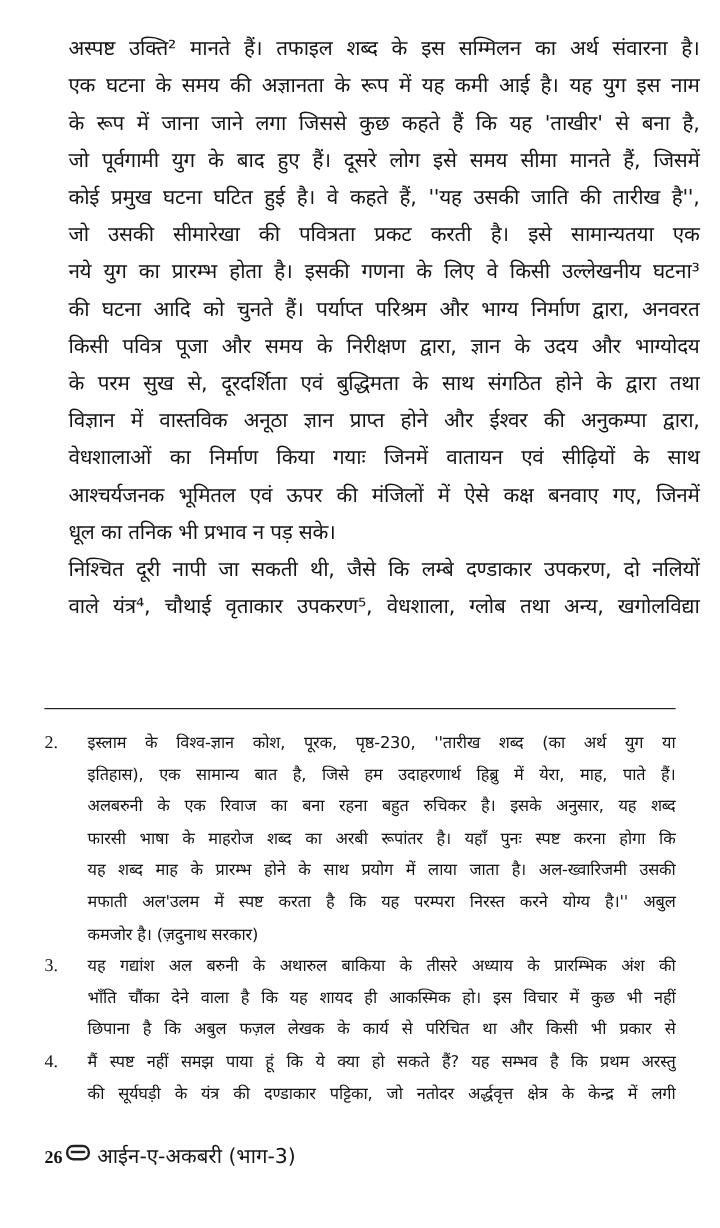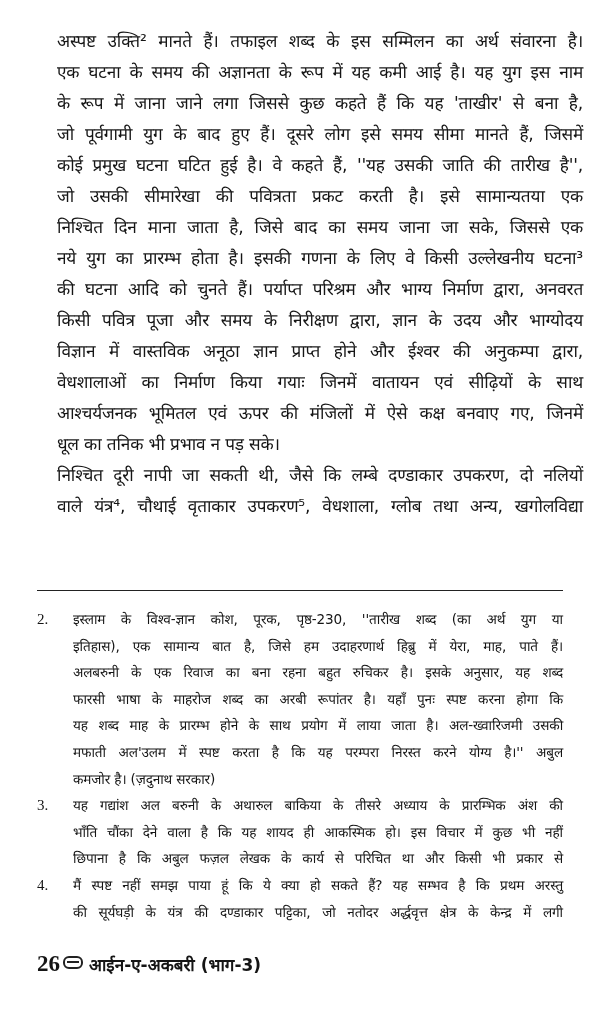--- a/index.html
+++ b/index.html
@@ -9,41 +9,41 @@
     .line { font-size: 17.2px; height: 31px; line-height: 31px; white-space: nowrap; text-align: justify; text-align-last: justify; letter-spacing: -0.2px; }
     .line.last { text-align-last: left; }
     .line.indent { padding-left: 37px; }
     .rule { position: absolute; left: 37px; top: 590px; width: 526px; height: 0; border-top: 1.4px solid #222; }
     .notes { position: absolute; left: 37px; top: 606px; width: 526px; }
     .note { position: relative; padding-left: 36px; margin-bottom: 0; }
     .note-num { position: absolute; left: 0; top: 0; font-family: "Liberation Serif", serif; font-size: 15px; line-height: 26.6px; }
     .nline { font-size: 13.6px; height: 26.6px; line-height: 26.6px; white-space: nowrap; text-align: justify; text-align-last: justify; letter-spacing: -0.15px; }
     .nline.last { text-align-last: left; }
     .footer { position: absolute; left: 37px; top: 953px; font-size: 17px; font-weight: bold; line-height: 22px; white-space: nowrap; }
-    .footer .pnum { font-family: "Liberation Serif", serif; font-size: 23px; }
+    .footer .pnum { font-family: "Liberation Serif", serif; font-size: 15px; }
     .footer .icon { display: inline-block; width: 16px; height: 9px; border: 2px solid #222; border-radius: 6px; vertical-align: 2px; margin: 0 6px 0 3px; position: relative; }
     .footer .icon::after { content: ""; position: absolute; left: 2px; right: 2px; top: 3px; height: 2px; background: #222; }
-    .footer .title { font-weight: bold; }
+    .footer .title { font-weight: normal; }
   </style>
 </head>
 <body>
 
 <div class="page">
 
   <div class="body-text">
     <div class="line">अस्पष्ट उक्ति² मानते हैं। तफाइल शब्द के इस सम्मिलन का अर्थ संवारना है।</div>
     <div class="line">एक घटना के समय की अज्ञानता के रूप में यह कमी आई है। यह युग इस नाम</div>
     <div class="line">के रूप में जाना जाने लगा जिससे कुछ कहते हैं कि यह 'ताखीर' से बना है,</div>
     <div class="line">जो पूर्वगामी युग के बाद हुए हैं। दूसरे लोग इसे समय सीमा मानते हैं, जिसमें</div>
     <div class="line">कोई प्रमुख घटना घटित हुई है। वे कहते हैं, ''यह उसकी जाति की तारीख है'',</div>
     <div class="line">जो उसकी सीमारेखा की पवित्रता प्रकट करती है। इसे सामान्यतया एक</div>
-    <div class="line">निश्चित दिन माना जाता है, जिसे बाद का समय जाना जा सके, जिससे एक</div>
     <div class="line">नये युग का प्रारम्भ होता है। इसकी गणना के लिए वे किसी उल्लेखनीय घटना³</div>
     <div class="line">की घटना आदि को चुनते हैं। पर्याप्त परिश्रम और भाग्य निर्माण द्वारा, अनवरत</div>
     <div class="line">किसी पवित्र पूजा और समय के निरीक्षण द्वारा, ज्ञान के उदय और भाग्योदय</div>
+    <div class="line">के परम सुख से, दूरदर्शिता एवं बुद्धिमता के साथ संगठित होने के द्वारा तथा</div>
     <div class="line">विज्ञान में वास्तविक अनूठा ज्ञान प्राप्त होने और ईश्वर की अनुकम्पा द्वारा,</div>
     <div class="line">वेधशालाओं का निर्माण किया गयाः जिनमें वातायन एवं सीढ़ियों के साथ</div>
     <div class="line">आश्चर्यजनक भूमितल एवं ऊपर की मंजिलों में ऐसे कक्ष बनवाए गए, जिनमें</div>
     <div class="line last">धूल का तनिक भी प्रभाव न पड़ सके।</div>
     <div class="line">निश्चित दूरी नापी जा सकती थी, जैसे कि लम्बे दण्डाकार उपकरण, दो नलियों</div>
     <div class="line">वाले यंत्र⁴, चौथाई वृताकार उपकरण⁵, वेधशाला, ग्लोब तथा अन्य, खगोलविद्या</div>
   </div>
 
   <div class="rule"></div>
 

